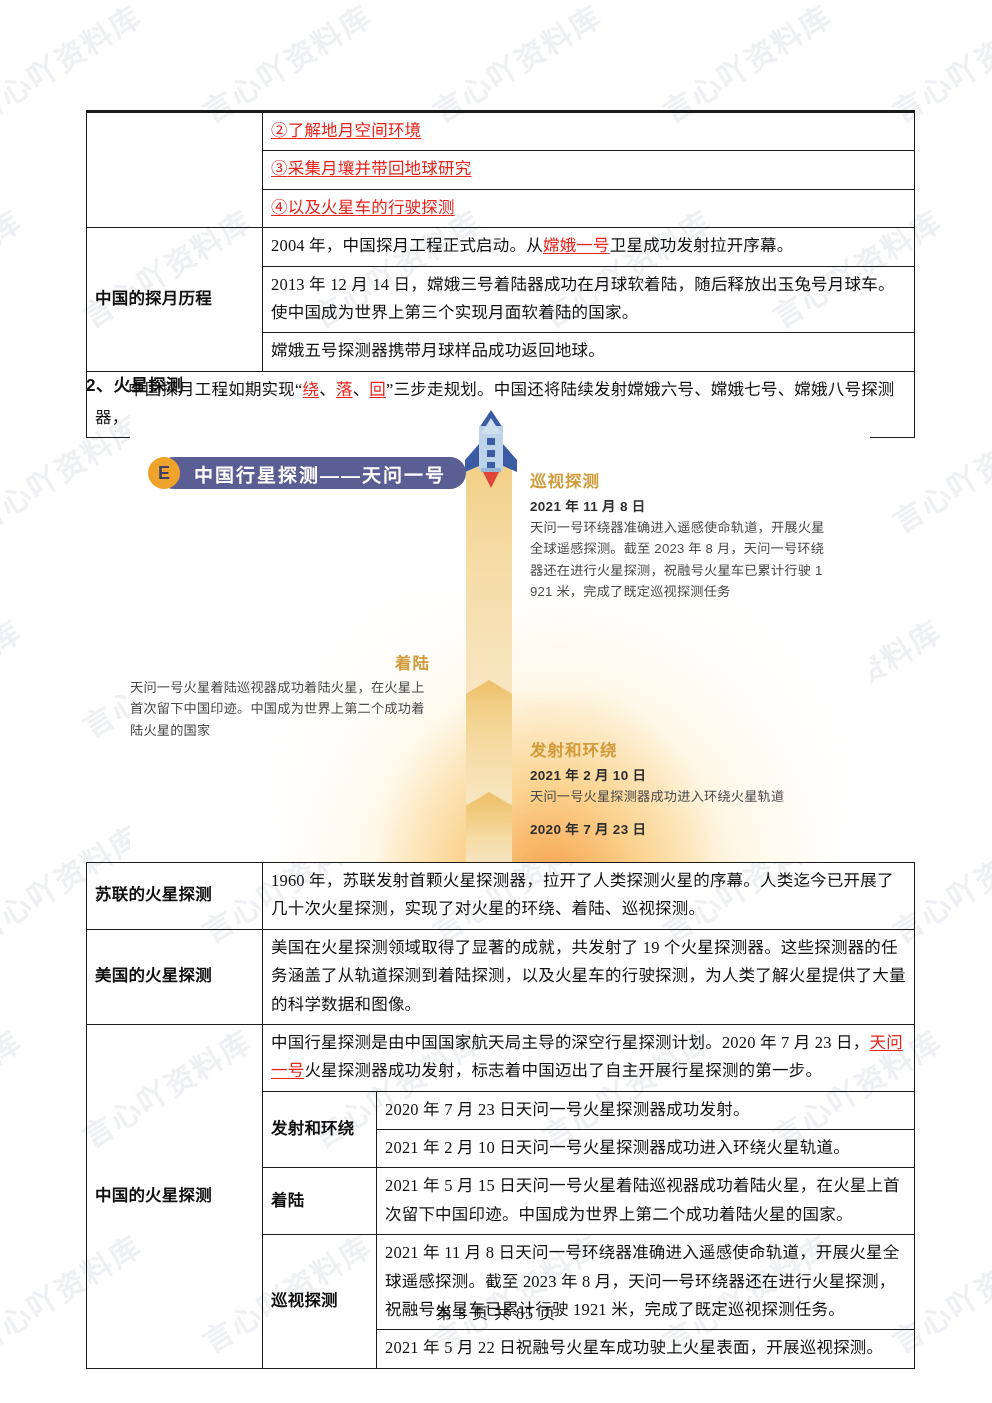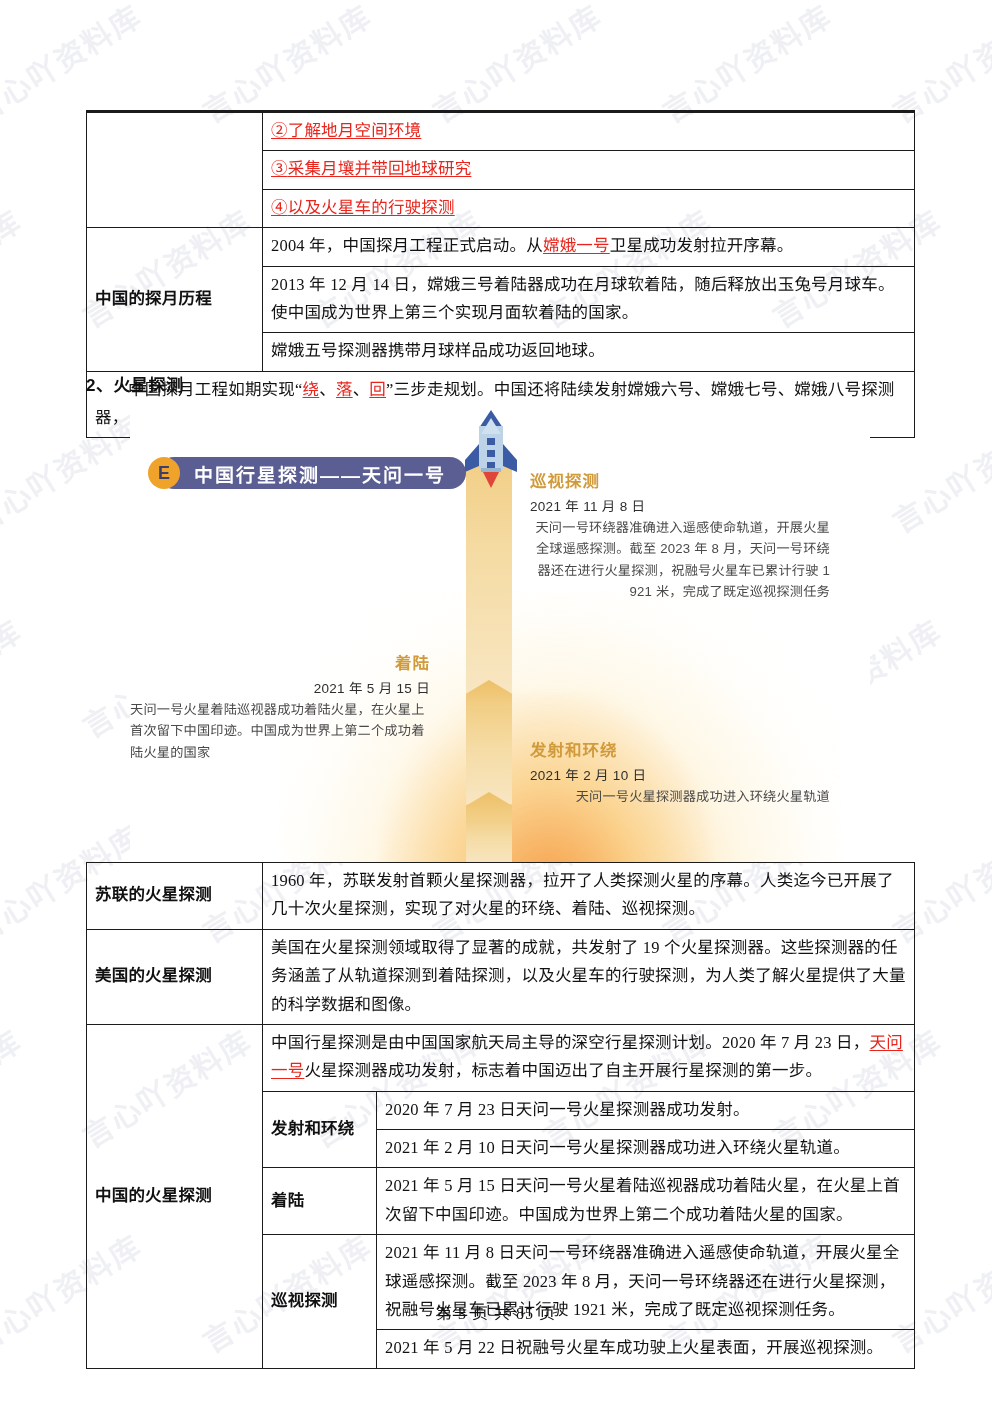--- a/index.html
+++ b/index.html
@@ -166,27 +166,26 @@
     position:absolute;
     font-family:"Liberation Sans","DejaVu Sans",sans-serif;
     color:#3c3c3c;
   }
   .ig-head{
     font-weight:700; font-size:16.5px;
     color:#d19a3a; letter-spacing:1px;
     margin-bottom:3px;
   }
   .ig-date{
-    font-weight:400; font-size:13.5px; color:#2e2e2e;
+    font-weight:700; font-size:13.5px; color:#2e2e2e;
     letter-spacing:.3px; margin-bottom:2px;
   }
   .ig-desc{
     font-size:13.2px; line-height:1.62; color:#4a4a4a;
     letter-spacing:.2px;
-    text-align:right;
   }
   .blk-right{ left:400px; }
   .blk-left{ left:0px; width:300px; text-align:right; }
   .blk-left .ig-desc{ text-align:left; }
 
   
   .footer{
     position:absolute;
     left:0; right:0; top:1300px;
     text-align:center;
@@ -320,28 +319,28 @@
     </div>
 
     <div class="ig-txt blk-right" style="top:68px; width:300px;">
       <div class="ig-head">巡视探测</div>
       <div class="ig-date">2021 年 11 月 8 日</div>
       <div class="ig-desc">天问一号环绕器准确进入遥感使命轨道，开展火星全球遥感探测。截至 2023 年 8 月，天问一号环绕器还在进行火星探测，祝融号火星车已累计行驶 1 921 米，完成了既定巡视探测任务</div>
     </div>
 
     <div class="ig-txt blk-left" style="top:250px;">
       <div class="ig-head">着陆</div>
-      <div class="ig-date">2021 年 5 月 15 日</div>
       <div class="ig-desc">天问一号火星着陆巡视器成功着陆火星，在火星上首次留下中国印迹。中国成为世界上第二个成功着陆火星的国家</div>
     </div>
 
     <div class="ig-txt blk-right" style="top:337px; width:300px;">
       <div class="ig-head">发射和环绕</div>
       <div class="ig-date">2021 年 2 月 10 日</div>
       <div class="ig-desc">天问一号火星探测器成功进入环绕火星轨道</div>
+      <div class="ig-date" style="margin-top:11px;">2020 年 7 月 23 日</div>
     </div>
   </div>
 
   <table class="doc" id="tbl-mars" style="top:862px;">
     <colgroup>
         <col style="width:176px">
         <col style="width:114px">
         <col>
       </colgroup>
     <tbody>

